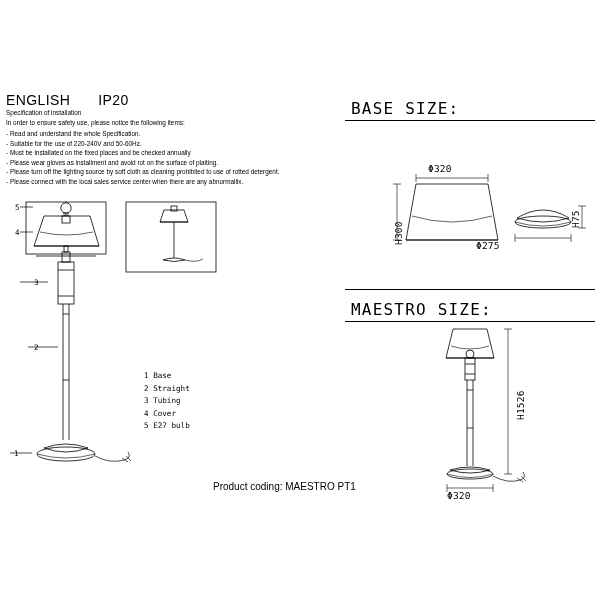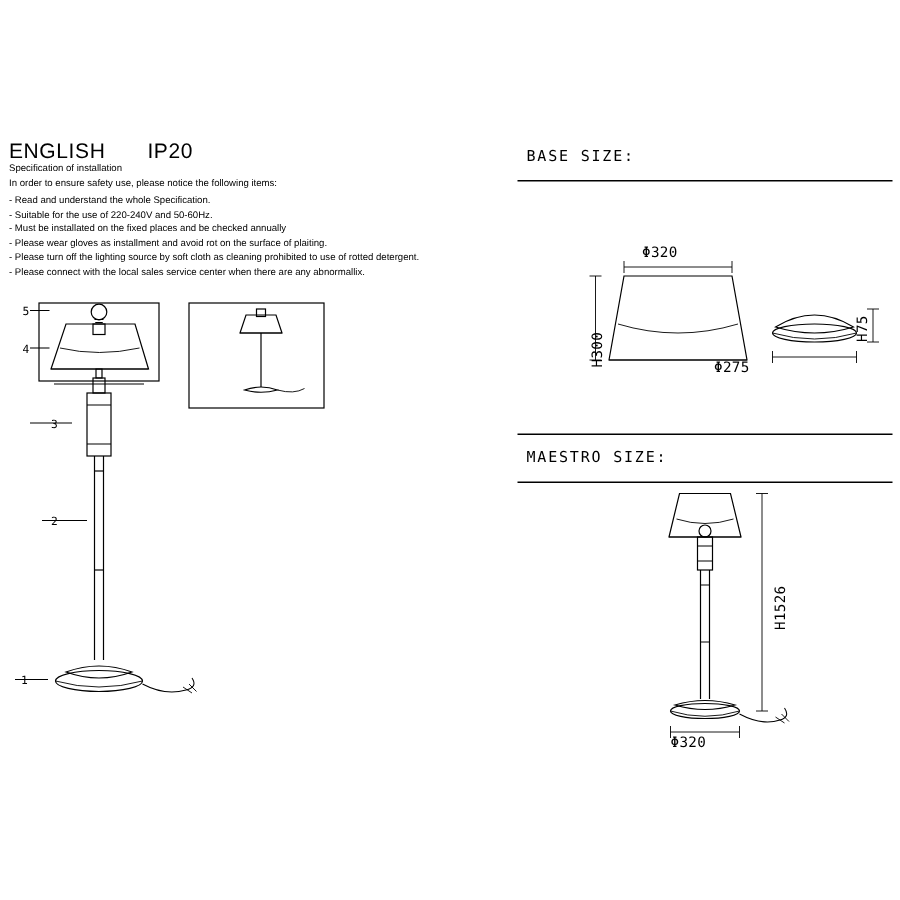--- a/index.html
+++ b/index.html
@@ -57,21 +57,21 @@
   #parts-legend div { white-space: nowrap; }
 
   
   #product-coding {
     left: 213px; top: 481px;
     font-size: 10px;
   }
 
   
   .section-head {
-    font-size: 10px;
+    font-size: 16px;
     letter-spacing: 1.2px;
     font-family: "DejaVu Sans Mono", monospace;
   }
   #base-size-head { left: 351px; top: 99px; }
   #fixture-size-head { left: 351px; top: 300px; }
 
   .rule {
     background: #000;
     height: 1px;
   }
@@ -168,21 +168,29 @@
       <path d="M122 268 l6 4 M126 266 l5 5" stroke-width="0.6"></path>
     </g>
   </svg>
 
   <div class="abs callout" style="left:15px; top:203px;">5</div>
   <div class="abs callout" style="left:15px; top:228px;">4</div>
   <div class="abs callout" style="left:34px; top:278px;">3</div>
   <div class="abs callout" style="left:34px; top:343px;">2</div>
   <div class="abs callout" style="left:14px; top:449px;">1</div>
 
-
+  <div class="abs" id="parts-legend">
+    <div>1 Base</div>
+    <div>2 Straight</div>
+    <div>3 Tubing</div>
+    <div>4 Cover</div>
+    <div>5 E27 bulb</div>
+  </div>
+
+  <div class="abs" id="product-coding">Product coding: MAESTRO PT1</div>
 
   <div class="abs section-head" id="base-size-head">BASE SIZE:</div>
   <div class="abs rule" id="rule-base"></div>
 
   <svg class="abs" style="left:380px; top:160px;" width="215" height="110" viewBox="0 0 215 110">
     <g fill="none" stroke="#000" stroke-width="0.8">
 
       <path d="M26 80 L36 24 L108 24 L118 80 Z"></path>
       <path d="M26 80 L118 80"></path>
       <path d="M32 56 Q72 68 112 56" stroke-width="0.6"></path>

